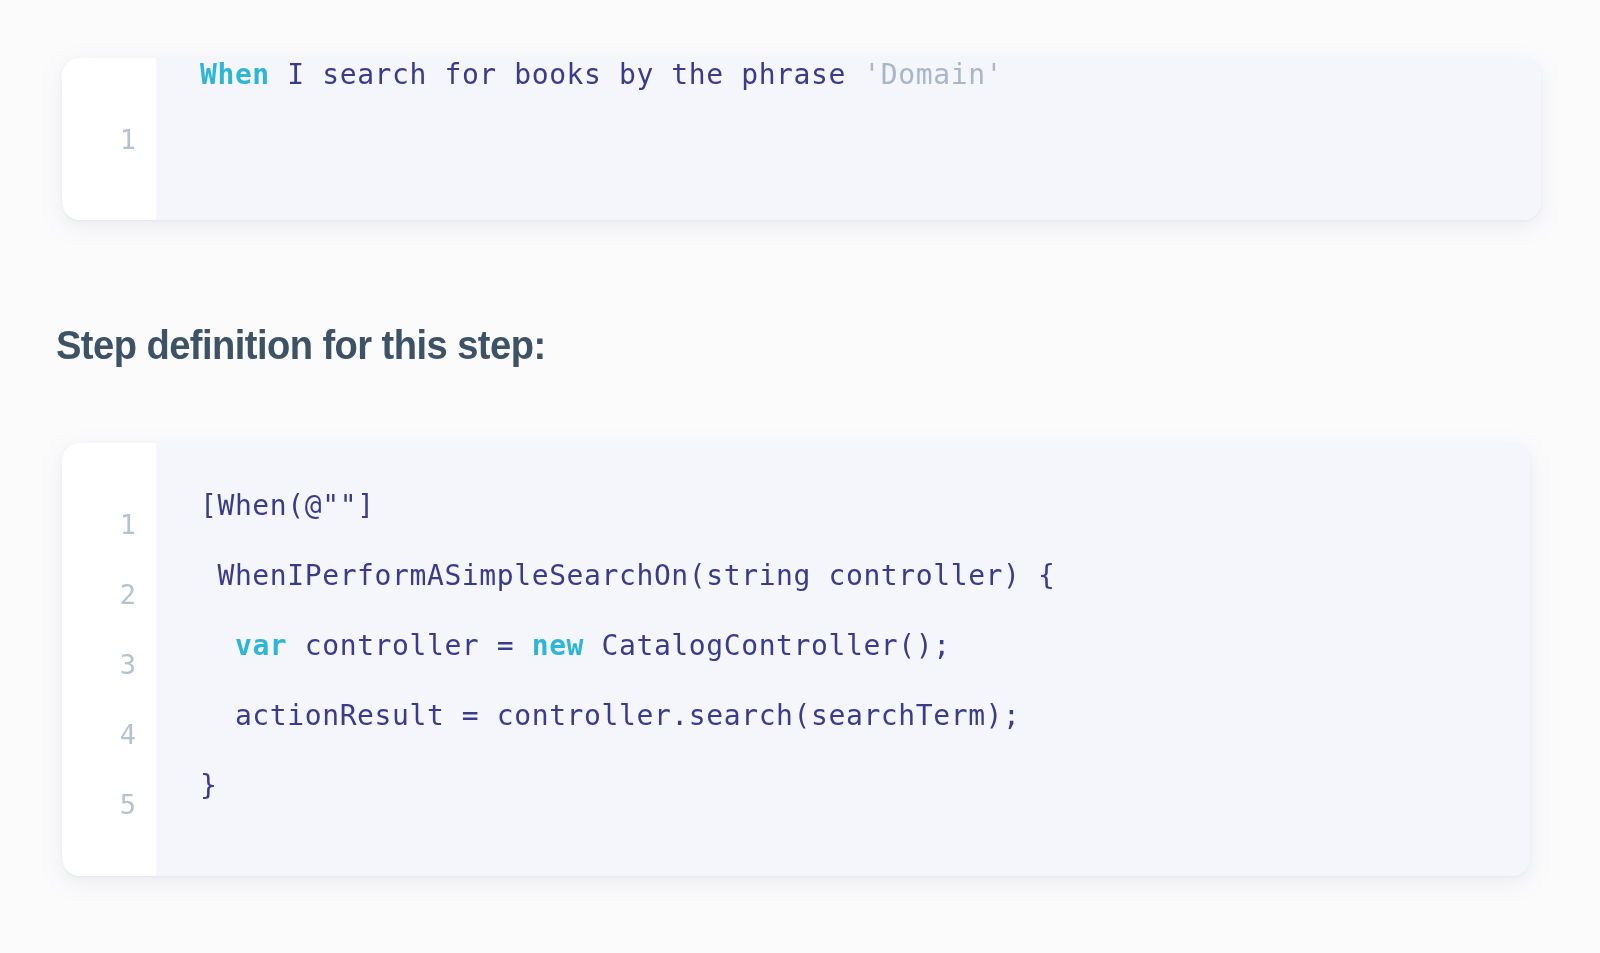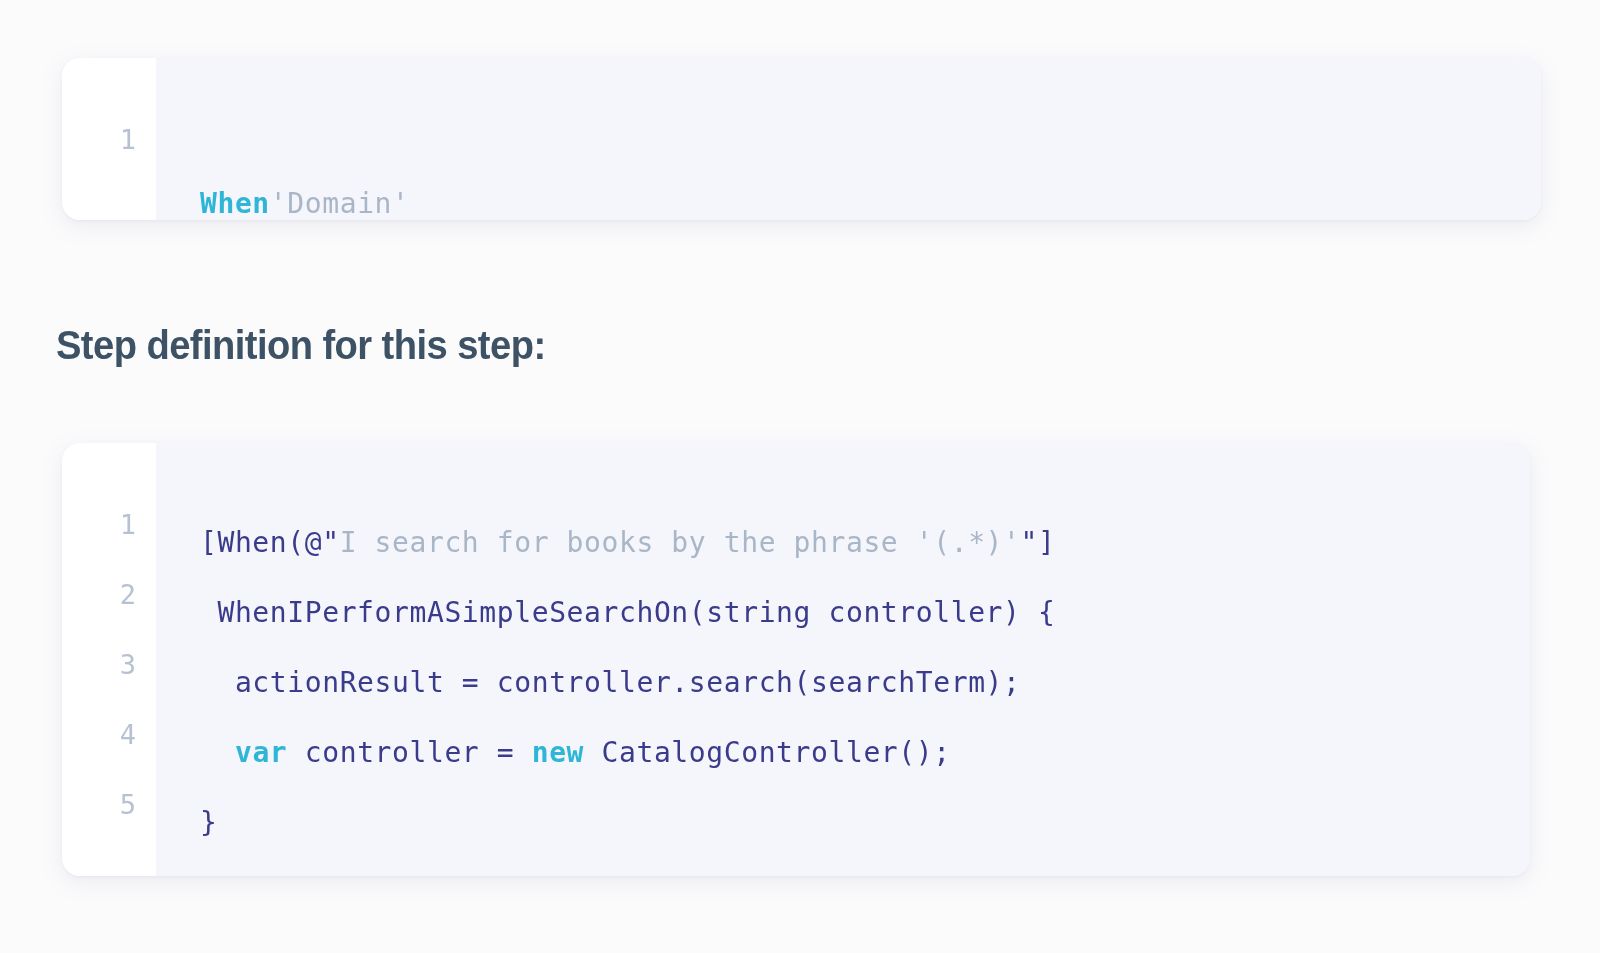--- a/index.html
+++ b/index.html
@@ -62,29 +62,29 @@
     justify-content: flex-end;
     letter-spacing: 0;
   }
 
   .cl {
     font-family: "DejaVu Sans Mono", "Liberation Mono", monospace;
     font-size: 28px;
     color: #3b3b8c;
     white-space: pre;
     display: flex;
-    align-items: flex-end;
+    align-items: flex-start;
     padding-left: 44px;
     box-sizing: border-box;
     letter-spacing: 0.6px;
   }
 
   
   .kw      { color: #2fb6d6; font-weight: bold; }
-  .str     { color: #a9b6c8; margin-top: 18px; }
+  .str     { color: #a9b6c8; }
   .plain   { color: #3b3b8c; }
 
   
   #block-one {
     left: 62px;
     top: 58px;
     width: 1479px;
     height: 162px;
   }
   #block-one .ln,
@@ -120,36 +120,36 @@
 </head>
 <body>
 
 <div class="page">
 
   <div class="code-card" id="block-one">
     <div class="gutter" id="gherkin-gutter">
         <div class="ln">1</div>
       </div>
     <div class="code-area" id="gherkin-code">
-        <div class="cl"><span class="kw">When</span><span class="str">'Domain'</span></div>
+        <div class="cl"><span class="kw">When</span><span class="plain"> I search for books by the phrase </span><span class="str">'Domain'</span></div>
       </div>
   </div>
 
   <div class="heading">Step definition for this step:</div>
 
   <div class="code-card" id="block-two">
     <div class="gutter" id="stepdef-gutter">
         <div class="ln">1</div>
         <div class="ln">2</div>
         <div class="ln">3</div>
         <div class="ln">4</div>
         <div class="ln">5</div>
       </div>
     <div class="code-area" id="stepdef-code">
-        <div class="cl"><span class="plain">[When(@"</span><span class="str">I search for books by the phrase '(.*)'</span><span class="plain">"]</span></div>
+        <div class="cl"><span class="plain">[When(@"</span><span class="plain">"]</span></div>
         <div class="cl"><span class="plain"> WhenIPerformASimpleSearchOn(string controller) {</span></div>
+        <div class="cl"><span class="plain">  </span><span class="kw">var</span><span class="plain"> controller = </span><span class="kw">new</span><span class="plain"> CatalogController();</span></div>
         <div class="cl"><span class="plain">  actionResult = controller.search(searchTerm);</span></div>
-        <div class="cl"><span class="plain">  </span><span class="kw">var</span><span class="plain"> controller = </span><span class="kw">new</span><span class="plain"> CatalogController();</span></div>
         <div class="cl"><span class="plain">}</span></div>
       </div>
   </div>
 
 </div>
 
 </body></html>

